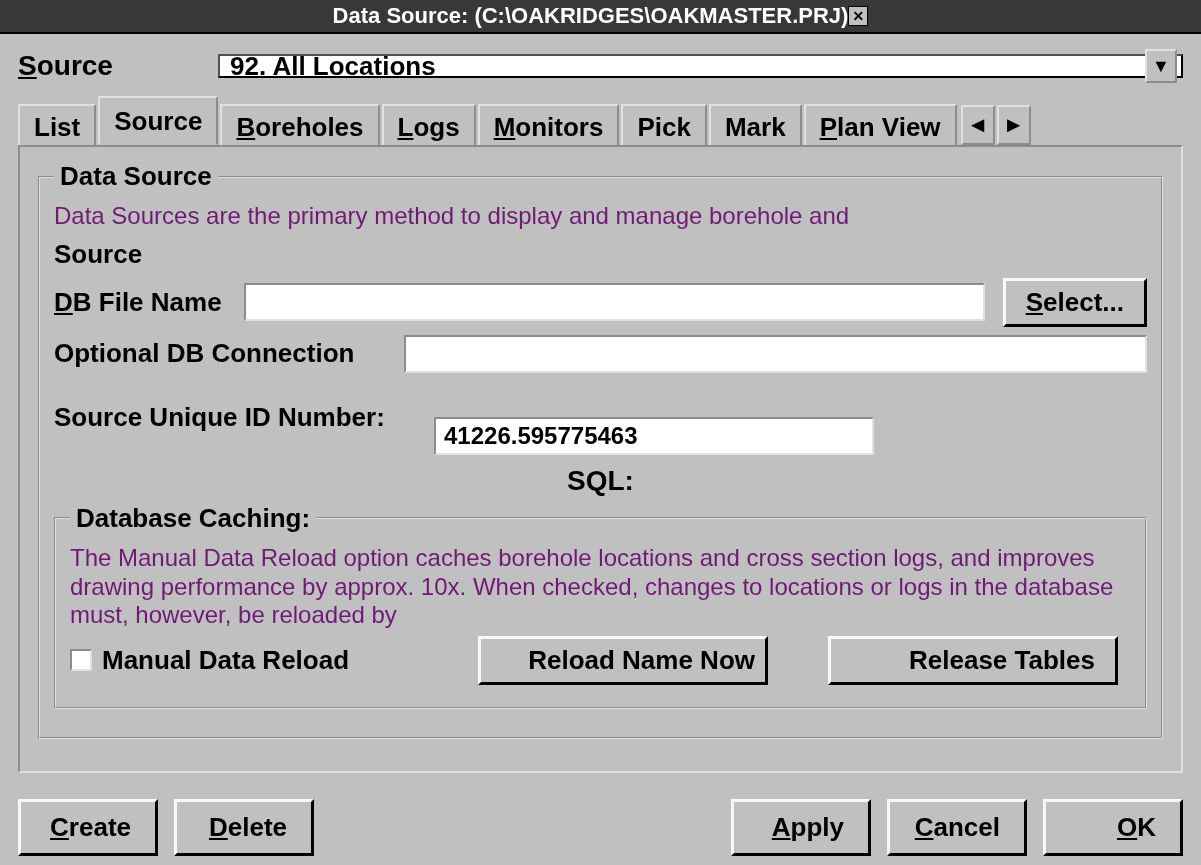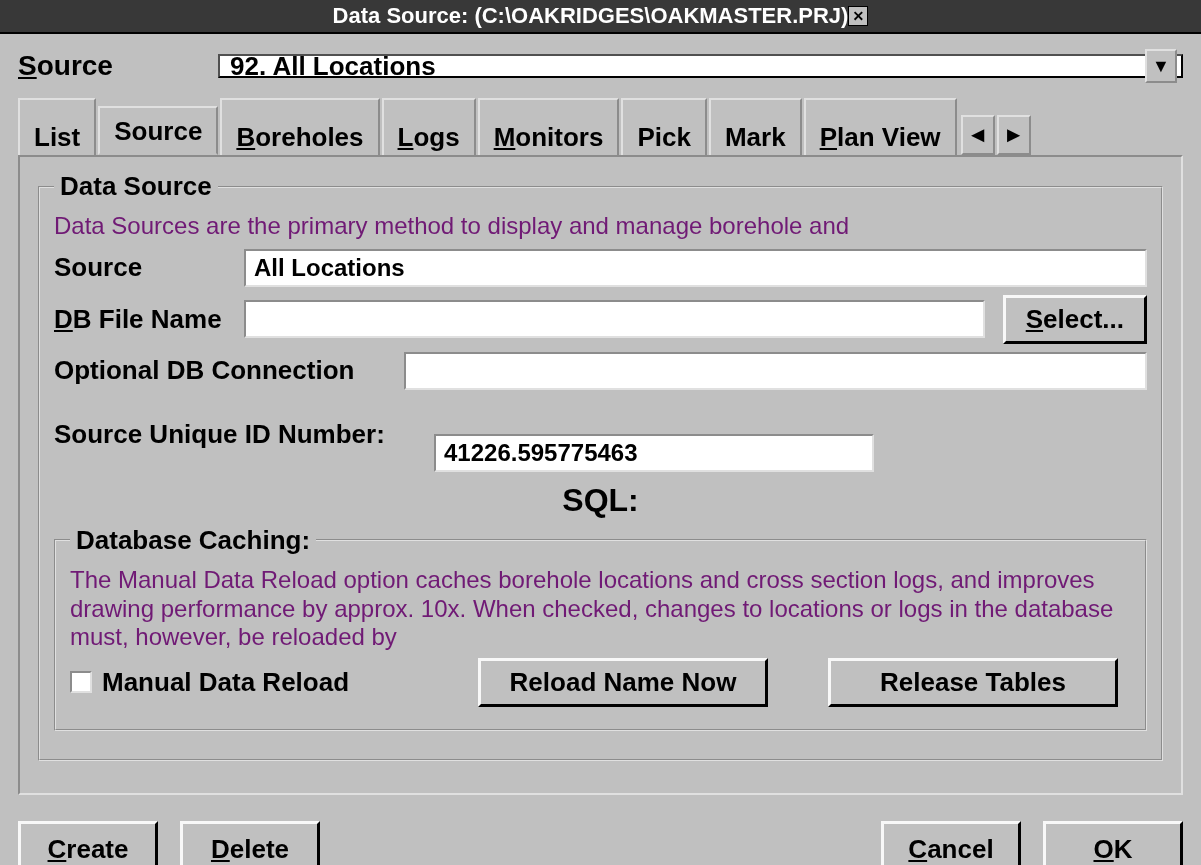--- a/index.html
+++ b/index.html
@@ -7,34 +7,34 @@
 .window{width:1201px;background:#c0c0c0}
 .titlebar{background:#383838;color:#fff;display:flex;justify-content:center;align-items:center;padding:3px 6px;font-weight:bold;font-size:22px;border-bottom:2px solid #000}
 .close-x{width:20px;height:20px;background:#c0c0c0;border:1px solid #000;color:#000;font-size:14px;display:flex;align-items:center;justify-content:center;cursor:pointer}
 .body{padding:8px 18px 14px 18px}
 .source-row{display:flex;align-items:center;margin:8px 0 14px 0}
 .source-row .lbl{font-size:28px;font-weight:bold;width:200px}
 .u{text-decoration:underline}
 .combo{flex:1;display:flex;align-items:center;background:#fff;border:2px solid #000;border-top-color:#505050;border-left-color:#505050;height:24px;padding:0 10px;font-size:26px}
 .combo .btn{width:32px;height:34px;margin-left:auto;margin-right:-6px;border:2px outset #e0e0e0;background:#c0c0c0;display:flex;align-items:center;justify-content:center;font-size:18px}
 .tabstrip{display:flex;align-items:flex-end;position:relative;margin-top:6px}
-.tab{border:2px outset #e0e0e0;border-bottom:none;background:#c0c0c0;padding:22px 14px 4px 14px;font-size:26px;font-weight:bold;margin-right:2px;cursor:pointer;position:relative;top:2px}
+.tab{border:2px outset #e0e0e0;border-bottom:none;background:#c0c0c0;padding:6px 14px 4px 14px;font-size:26px;font-weight:bold;margin-right:2px;cursor:pointer;position:relative;top:2px}
 .tab.active{top:0;padding-top:8px;padding-bottom:6px;z-index:2;border-bottom:2px solid #c0c0c0}
 .scrollbtn{width:34px;height:40px;border:2px outset #e0e0e0;background:#c0c0c0;display:flex;align-items:center;justify-content:center;font-size:22px;font-weight:bold;cursor:pointer;margin-left:2px}
 .panel{border:2px inset #e0e0e0;padding:14px 18px 18px 18px;min-height:520px;position:relative}
 fieldset{border:2px groove #e0e0e0;padding:10px 14px 14px 14px;margin-bottom:14px}
 legend{font-size:26px;font-weight:bold;padding:0 6px}
 .desc{font-size:24px;color:#701a75;margin-bottom:8px;line-height:1.2}
 .frow{display:flex;align-items:center;margin:8px 0}
 .flabel{font-size:26px;font-weight:bold;white-space:nowrap}
 .finput{background:#fff;border:2px inset #e0e0e0;height:38px;font-size:24px;padding:2px 8px;font-weight:bold}
-.btn3d{background:#c0c0c0;border:3px outset #f8f8f8;border-right-color:#404040;border-bottom-color:#404040;font-size:26px;font-weight:bold;padding:6px 20px;cursor:pointer;white-space:nowrap;text-align:center}
-.sql{font-size:32px;font-weight:bold;text-align:center;margin:10px 0 6px 0}
+.btn3d{background:#c0c0c0;border:3px outset #f8f8f8;border-right-color:#404040;border-bottom-color:#404040;font-size:26px;font-weight:bold;padding:6px 20px;cursor:pointer;white-space:nowrap;text-align:right}
+.sql{font-size:28px;font-weight:bold;text-align:center;margin:10px 0 6px 0}
 .chk{width:22px;height:22px;border:2px inset #e0e0e0;background:#fff;margin-right:10px;display:inline-block;vertical-align:middle}
-.bottom-btns{display:flex;gap:22px;margin-top:26px;align-items:center}
+.bottom-btns{display:flex;gap:16px;margin-top:26px;align-items:center}
 .bottom-btns .spacer{flex:1}
 .bottom-btns .btn3d{min-width:140px;padding:10px 24px}
 </style>
 </head>
 <body>
 
 <div class="window">
   <div class="titlebar">
     <span>Data Source: (C:\OAKRIDGES\OAKMASTER.PRJ)</span>
     <span class="close-x">✕</span>
@@ -61,21 +61,20 @@
       <div class="scrollbtn">►</div>
     </div>
 
     <div class="panel">
       <fieldset>
         <legend>Data Source</legend>
         <div class="desc">Data Sources are the primary method to display and manage borehole and</div>
 
         <div class="frow">
           <div class="flabel" style="width:190px">Source</div>
-          <input class="finput" style="flex: 1 1 0%;" value="All Locations">
         </div>
 
         <div class="frow">
           <div class="flabel" style="width:190px;overflow:hidden"><span class="u">D</span>B File Name</div>
           <input class="finput" style="flex: 1 1 0%;" value="">
           <button class="btn3d" style="margin-left:18px"><span class="u">S</span>elect...</button>
         </div>
 
         <div class="frow">
           <div class="flabel" style="width:350px">Optional DB Connection</div>
@@ -102,17 +101,18 @@
             <button class="btn3d" style="width:290px">Release Tables</button>
           </div>
         </fieldset>
       </fieldset>
     </div>
 
     <div class="bottom-btns">
       <button class="btn3d"><span class="u">C</span>reate</button>
       <button class="btn3d"><span class="u">D</span>elete</button>
       <div class="spacer"></div>
+      <button class="btn3d"><span class="u">A</span>pply</button>
       <button class="btn3d"><span class="u">C</span>ancel</button>
       <button class="btn3d"><span class="u">O</span>K</button>
     </div>
   </div>
 </div>
 
 </body></html>

